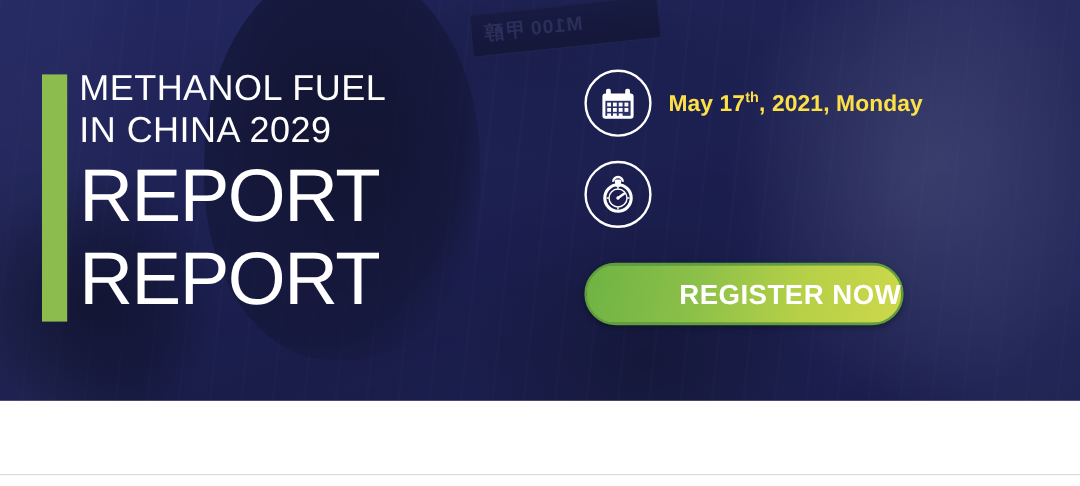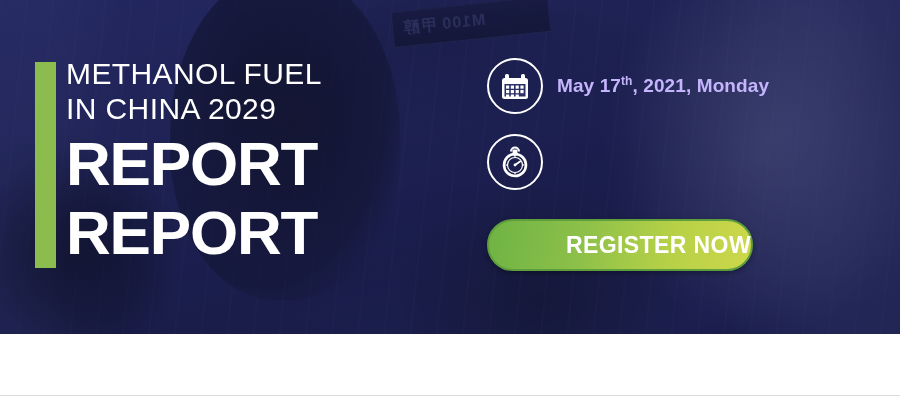--- a/index.html
+++ b/index.html
@@ -44,28 +44,28 @@
     background:radial-gradient(ellipse at 50% 50%, rgba(6,8,24,.8), rgba(6,8,24,0) 72%);}
   .tint{position:absolute;inset:0;background:linear-gradient(180deg,rgba(38,42,98,.55),rgba(30,33,80,.62));mix-blend-mode:multiply;}
   .tint2{position:absolute;inset:0;background:rgba(45,49,110,.34);}
 
   
   .greenbar{position:absolute;left:35px;top:62px;width:21px;height:206px;background:#8cbb4e;}
 
   
   .headline{position:absolute;left:66px;top:56px;width:420px;}
   .h-light{color:#ffffff;font-size:30px;line-height:35px;font-weight:300;letter-spacing:.4px;white-space:nowrap;}
-  .h-heavy{color:#ffffff;font-size:62px;line-height:63px;font-weight:700;letter-spacing:-1.2px;margin-top:6px;white-space:nowrap;}
+  .h-heavy{color:#ffffff;font-size:62px;line-height:63px;font-weight:400;letter-spacing:-1.2px;margin-top:6px;white-space:nowrap;}
 
   
   .info{position:absolute;left:487px;top:58px;width:400px;}
   .inforow{display:flex;align-items:flex-start;margin-bottom:20px;}
   .icon-circle{width:52px;height:52px;border-radius:50%;border:2px solid #ffffff;
     flex:0 0 52px;position:relative;margin-right:14px;}
-  .inforow .txt{color:#c4b5fd;font-size:19px;font-weight:bold;line-height:24px;padding-top:11px;letter-spacing:.1px;}
+  .inforow .txt{color:#fde047;font-size:19px;font-weight:bold;line-height:24px;padding-top:11px;letter-spacing:.1px;}
   .inforow.two .txt{padding-top:3px;}
   .sup{font-size:12px;vertical-align:super;}
 
   
   .register{position:absolute;left:487px;top:219px;width:262px;height:48px;border-radius:26px;
     background:linear-gradient(100deg,#6fb344 0%, #8cc049 35%, #b6d047 68%, #cdd84a 100%);
     border:2px solid #5f9e3c;
     display:flex;align-items:center;justify-content:flex-end;
     box-shadow:0 2px 5px rgba(0,0,0,.35);cursor:pointer;}
   .register span{color:#ffffff;font-size:23px;font-weight:900;letter-spacing:.4px;}

